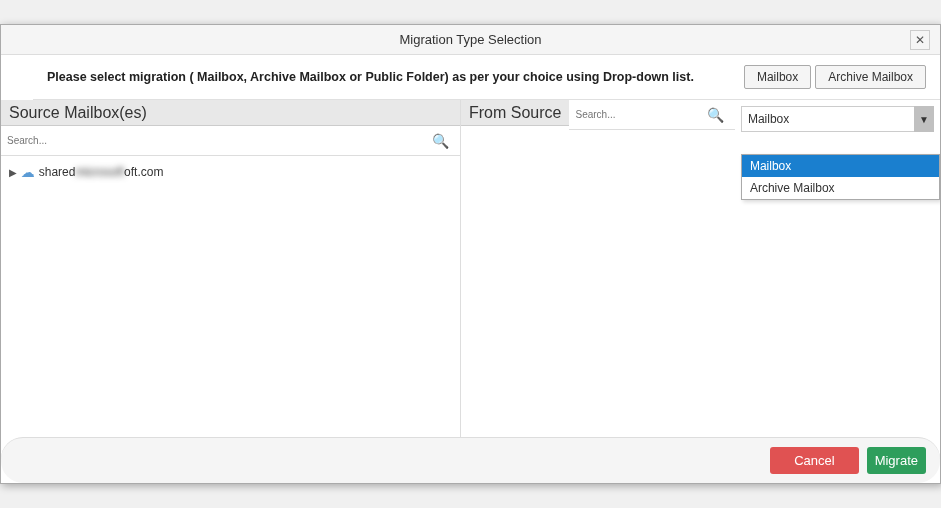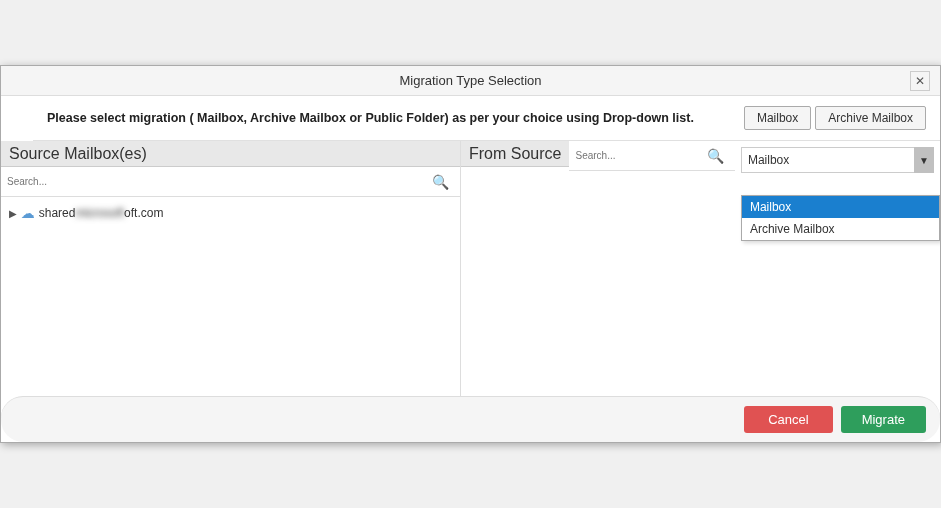--- a/index.html
+++ b/index.html
@@ -9,21 +9,21 @@
       background: #f0f0f0;
       display: flex;
       justify-content: center;
       align-items: center;
       width: 941px;
       height: 508px;
       overflow: hidden;
     }
     .dialog {
       width: 941px;
-      height: 378px;
+      height: 460px;
       background: #fff;
       border: 1px solid #aaa;
       display: flex;
       flex-direction: column;
       box-shadow: 2px 2px 8px rgba(0,0,0,0.3);
     }
     .title-bar {
       background: #f5f5f5;
       border-bottom: 1px solid #ddd;
       padding: 6px 10px;
@@ -218,21 +218,21 @@
     .cancel-btn {
       padding: 6px 24px;
       background: #e05252;
       color: #fff;
       border: none;
       border-radius: 3px;
       cursor: pointer;
       font-size: 13px;
     }
     .migrate-btn {
-      padding: 6px 21px;
+      padding: 6px 8px;
       background: #2e9e5c;
       color: #fff;
       border: none;
       border-radius: 3px;
       cursor: pointer;
       font-size: 13px;
     }
     .blurred-text {
       filter: blur(3px);
       display: inline;

